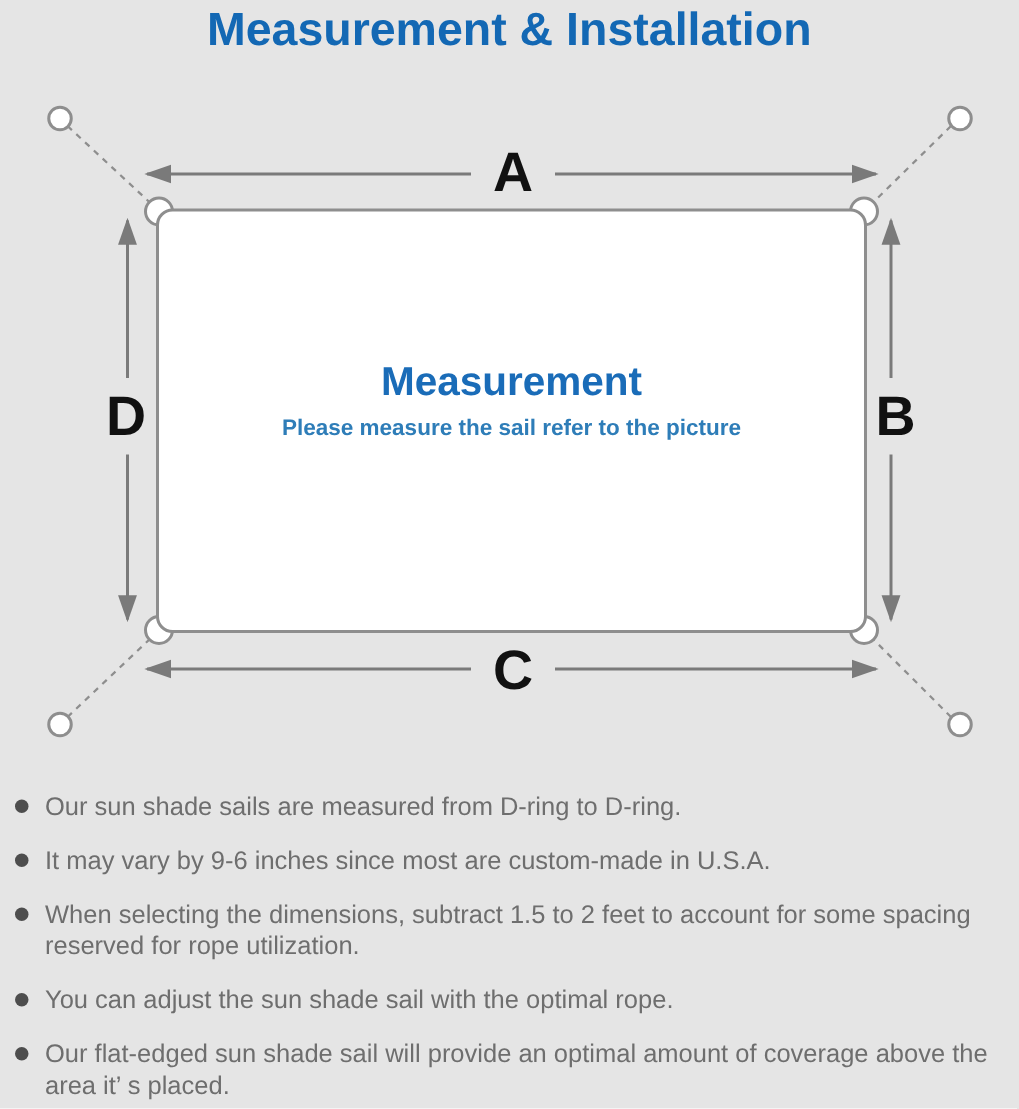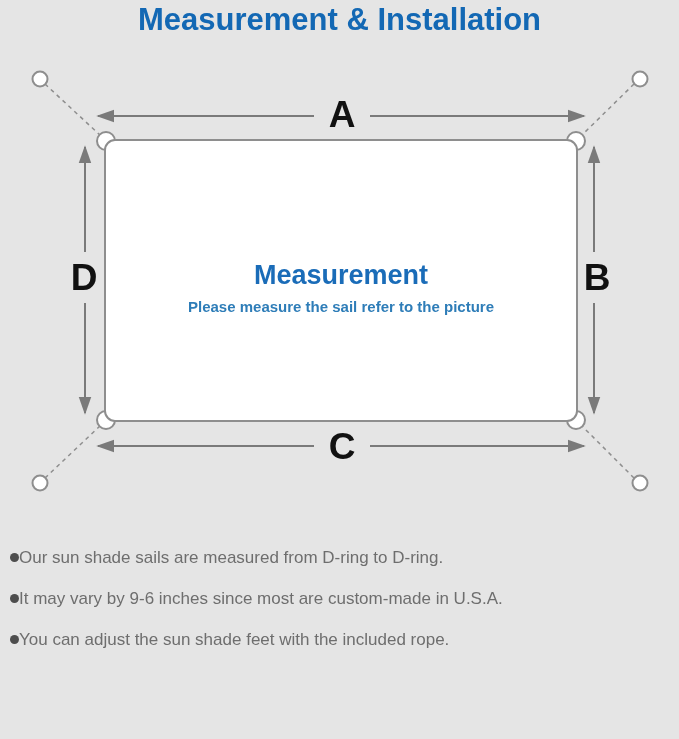--- a/index.html
+++ b/index.html
@@ -21,37 +21,36 @@
     position:absolute;top:2px;left:0;width:100%;
     text-align:center;font-size:31px;font-weight:bold;
     color:var(--title-blue);letter-spacing:0px;
   }
   .diagram-svg{position:absolute;left:0;top:0}
   .dim-label{
     position:absolute;transform:translate(-50%,-50%);
     font-size:37px;font-weight:bold;color:var(--label-black);
   }
   .center-text{
-    position:absolute;left:341px;top:260px;transform:translateX(-50%);
+    position:absolute;left:341px;top:239px;transform:translateX(-50%);
     width:470px;text-align:center;
   }
   .center-text .big{
     font-size:27px;font-weight:bold;color:var(--center-title-blue);
   }
   .center-text .small{
     margin-top:7px;font-size:15px;color:var(--subtitle-blue);font-weight:bold;
   }
   .notes{
     position:absolute;left:10px;top:527px;right:8px;list-style:none;
   }
   .notes li{
-    display:flex;align-items:flex-start;
+    display:flex;align-items:flex-start;gap:11px;
     font-size:17px;line-height:21px;color:var(--note-text-gray);
     margin-bottom:15px;
-    margin-top:20px;
   }
   .notes .dot{
     flex:none;width:9px;height:9px;border-radius:50%;
     background:#4d4d4d;margin-top:6px;
   }
 </style>
 </head>
 <body>
 
 <div class="stage">
@@ -109,17 +108,25 @@
     <li>
       <span class="dot"></span>
       <span>Our sun shade sails are measured from D-ring to D-ring.</span>
     </li>
     <li>
       <span class="dot"></span>
       <span>It may vary by 9-6 inches since most are custom-made in U.S.A.</span>
     </li>
     <li>
       <span class="dot"></span>
-      <span>You can adjust the sun shade feet with the included rope.</span>
+      <span>When selecting the dimensions, subtract 1.5 to 2 feet to account for some spacing reserved for rope utilization.</span>
+    </li>
+    <li>
+      <span class="dot"></span>
+      <span>You can adjust the sun shade sail with the optimal rope.</span>
+    </li>
+    <li>
+      <span class="dot"></span>
+      <span>Our flat-edged sun shade sail will provide an optimal amount of coverage above the area it’ s placed.</span>
     </li>
   </ul>
 
 </div>
 
 </body></html>

